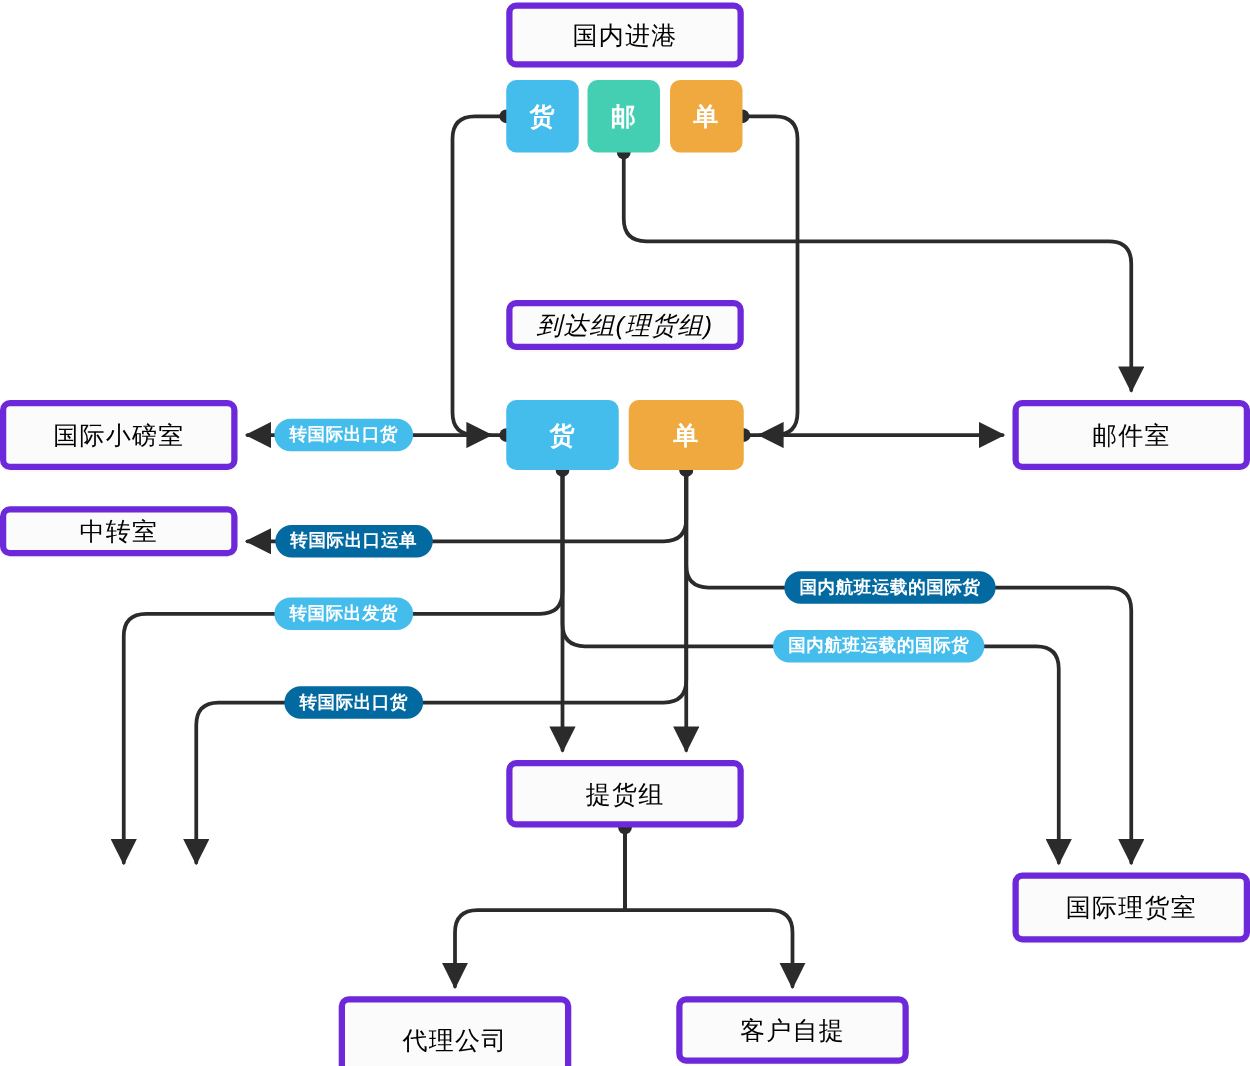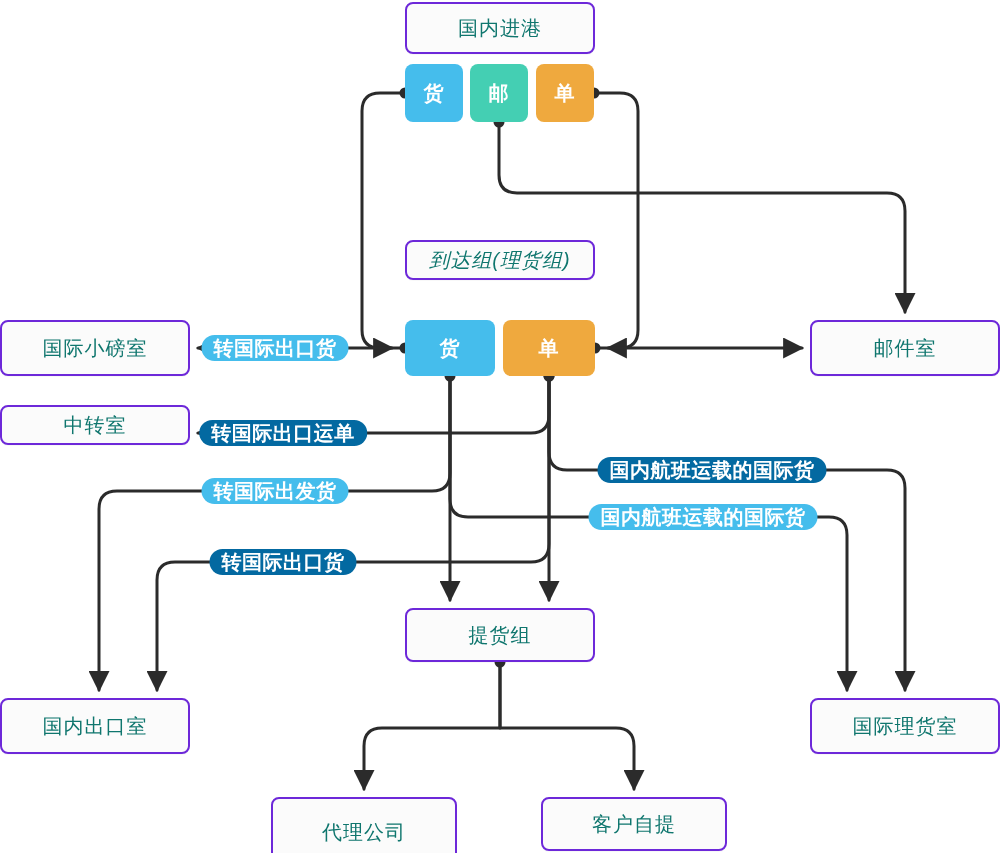--- a/index.html
+++ b/index.html
@@ -19,26 +19,26 @@
     position:absolute;
     left:0;top:0;
     width:1000px;height:853px;
     pointer-events:none;
   }
   
   .node{
     position:absolute;
     box-sizing:border-box;
     background:#fbfbfb;
-    border:2px solid #6d28d9;
+    border:5px solid #6d28d9;
     border-radius:8px;
     display:flex;
     align-items:center;
     justify-content:center;
-    color:#0f766e;
+    color:#000000;
     font-size:20px;
     letter-spacing:1px;
     box-shadow:0 1px 1px rgba(0,0,0,.03);
     white-space:nowrap;
   }
   
   .chip{
     position:absolute;
     box-sizing:border-box;
     border-radius:8px;
@@ -59,21 +59,21 @@
   .pill{
     position:absolute;
     box-sizing:border-box;
     height:26px;
     border-radius:13px;
     display:flex;
     align-items:center;
     justify-content:center;
     padding:0 12px;
     color:#ffffff;
-    font-size:20px;
+    font-size:14px;
     font-weight:700;
     letter-spacing:.5px;
     white-space:nowrap;
     transform:translateX(-50%);
   }
   .pill.blue{background:#45bdec;}
   .pill.orange{background:#0369a1;}
 </style>
 </head>
 <body>
@@ -139,23 +139,20 @@
   </div>
 
   <div class="node" style="left:0px;top:320px;width:190px;height:56px;">
     <span>国际小磅室</span>
   </div>
 
   <div class="node" style="left:0px;top:405px;width:190px;height:40px;">
     <span>中转室</span>
   </div>
 
-  <div class="node" style="left:0px;top:698px;width:190px;height:56px;">
-    <span>国内出口室</span>
-  </div>
 
   <div class="node" style="left:810px;top:320px;width:190px;height:56px;">
     <span>邮件室</span>
   </div>
 
   <div class="node" style="left:810px;top:698px;width:190px;height:56px;">
     <span>国际理货室</span>
   </div>
 
   <div class="node" style="left:271px;top:797px;width:186px;height:70px;">

